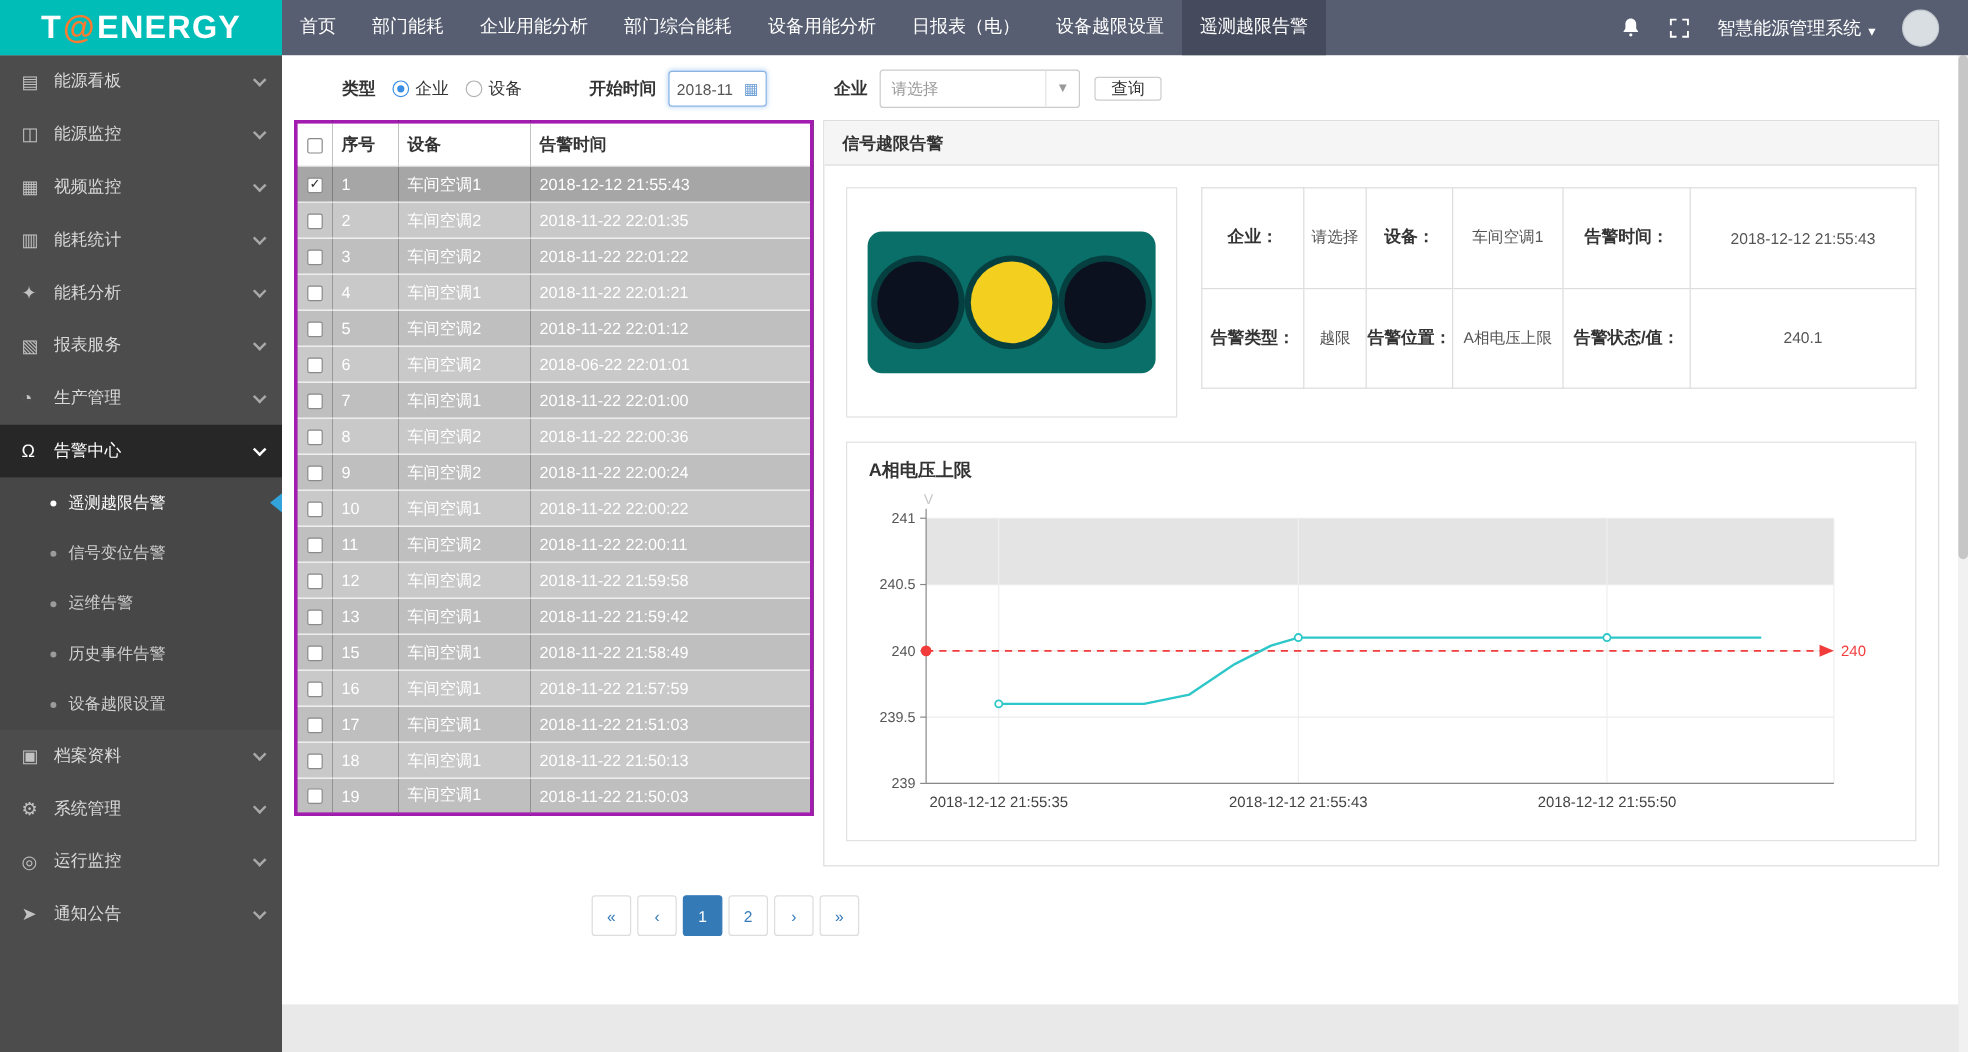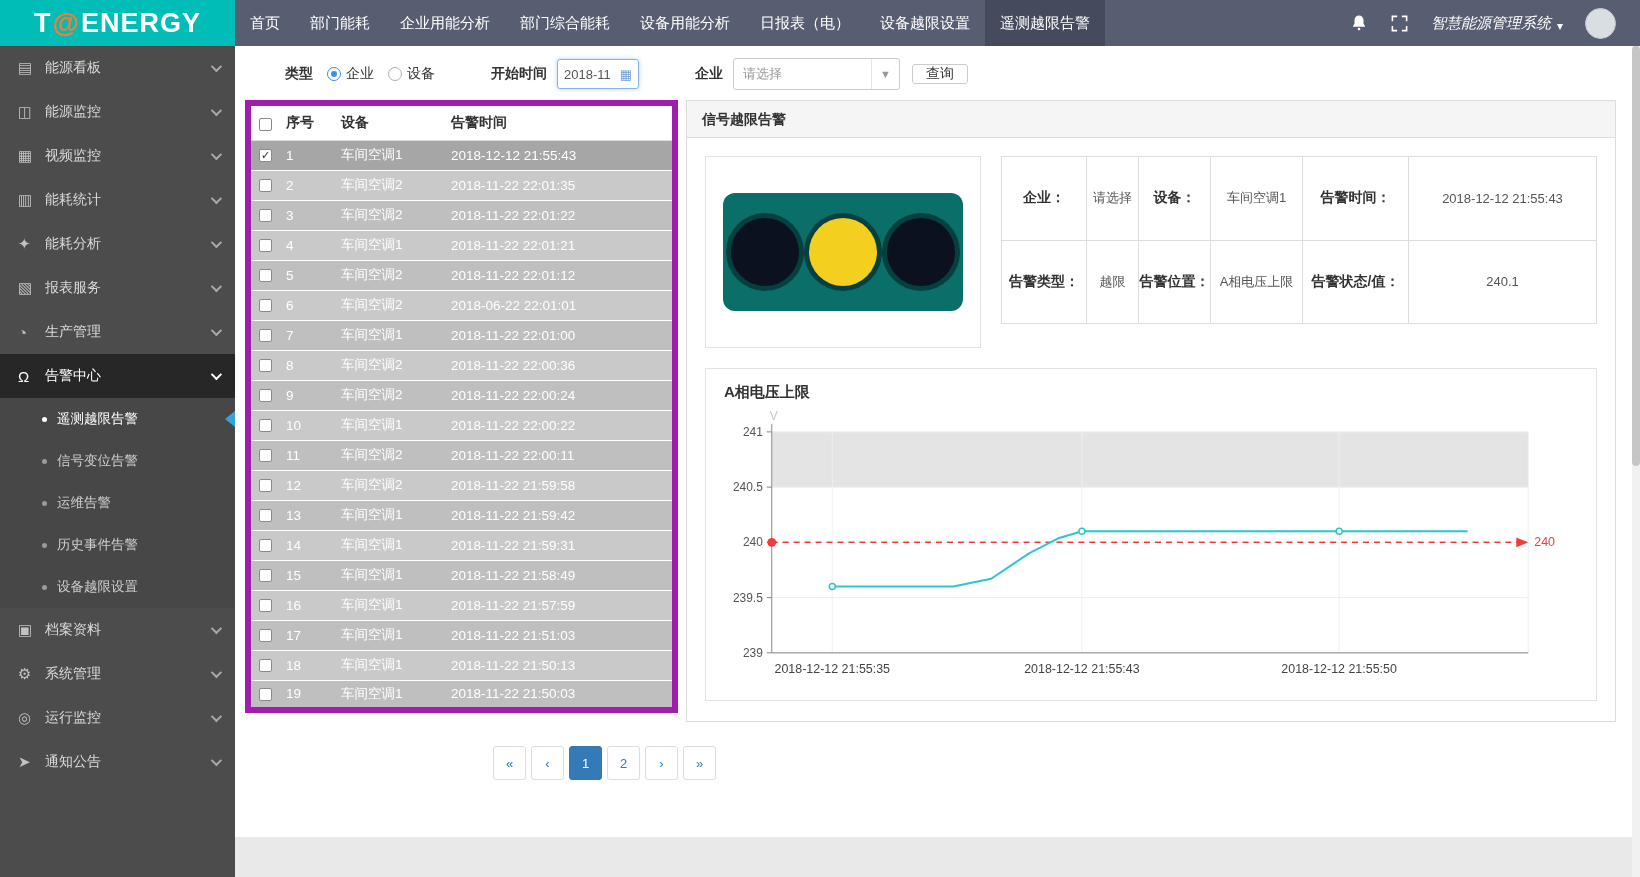--- a/index.html
+++ b/index.html
@@ -9,21 +9,21 @@
   
   .topbar { position:absolute; left:0; top:0; width:1640px; height:46px; background:#575e71; display:flex; z-index:6; }
   .logo { width:235px; height:46px; background:#00bdb8; color:#fff; font-size:27px; font-weight:bold;
     display:flex; align-items:center; justify-content:center; letter-spacing:1px; }
   .logo .at { color:#ff7a2f; padding:0 1px; }
   .topnav { display:flex; }
   .nav-item { padding:0 15px; line-height:46px; color:#fff; font-size:15px; white-space:nowrap; cursor:pointer; }
   .nav-item.active { background:#454b5d; }
   .topbar-right { margin-left:auto; display:flex; align-items:center; gap:22px; padding-right:24px; color:#fff; }
   .tb-icon { display:flex; align-items:center; cursor:pointer; }
-  .sys-name { font-size:15px; display:flex; align-items:flex-end; gap:6px; cursor:pointer;font-style:italic; }
+  .sys-name { font-size:15px; display:flex; align-items:flex-end; gap:6px; cursor:pointer; }
   .caret { font-size:12px; }
   .avatar { width:31px; height:31px; border-radius:50%; background:#d9dee3; border:1px solid #c3c9cf; }
 
   
   .sidebar { position:absolute; left:0; top:46px; bottom:0; width:235px; background:#4c4c4c; overflow:hidden; }
   .side-item { height:44px; display:flex; align-items:center; padding:0 16px 0 18px; color:#dadada; font-size:14px; cursor:pointer; }
   .side-item .glyph { width:27px; color:#c2c2c2; font-size:15px; }
   .side-item.active { background:#272727; color:#fff; }
   .side-item.active .glyph { color:#fff; }
   .chev { width:8px; height:8px; border-right:2px solid #a9a9a9; border-bottom:2px solid #a9a9a9;
@@ -52,21 +52,21 @@
     display:flex; align-items:center; padding:0 6px; margin-left:10px; box-shadow:0 0 4px rgba(80,150,220,.45); cursor:text;text-align:right; }
   .date-input .val { font-size:13px; color:#555; }
   .cal { margin-left:auto; color:#6d9fd6; font-size:13px; }
   .select { width:167px; height:32px; border:1px solid #ccc; border-radius:3px; background:#fff;
     display:flex; align-items:center; padding:0 0 0 9px; margin-left:10px; font-size:13px; color:#999; cursor:pointer; }
   .sel-caret { margin-left:auto; align-self:stretch; display:flex; align-items:center; padding:0 8px; border-left:1px solid #e4e4e4; color:#999; font-size:11px; }
   .query-btn { margin-left:12px; height:20px; padding:0 13px; border:1px solid #ccc; border-radius:3px; background:#fff; font-size:14px; color:#333; cursor:pointer; font-family:inherit; }
 
   
   .table-wrap { position:absolute; left:10px; top:54px; width:433px; }
-  .alarm-table { width:100%; border-collapse:collapse; border:6px solid #a21caf; background:#000000; table-layout:fixed; }
+  .alarm-table { width:100%; border-collapse:collapse; border:3px solid #a21caf; background:#000000; table-layout:fixed; }
   .alarm-table th { height:37px; font-size:14px; color:#333; text-align:left; padding-left:8px; border-bottom:1px solid #ddd; font-weight:bold; background:#fff; }
   .alarm-table td { height:30px; font-size:13.5px; color:#fff; padding-left:8px; }
   .alarm-table tbody tr { border-bottom:1px solid #fff; background:#bfbfbf; cursor:pointer; }
   .alarm-table tbody tr.alt { background:#c9c9c9; }
   .alarm-table tbody tr.selected { background:#a6a6a6; }
   .c-check { width:30px; }
   .c-no { width:55px; }
   .c-dev { width:110px; }
   .checkbox { display:inline-block; width:13px; height:13px; border:1px solid #8a8a8a; border-radius:2px; background:#fff;
     font-size:11px; line-height:11px; color:#2b2b2b; text-align:center; vertical-align:middle; cursor:pointer; }
@@ -329,26 +329,20 @@
             <td class="c-check"><span class="checkbox"></span></td>
             <td class="c-no">12</td>
             <td class="c-dev">车间空调2</td>
             <td>2018-11-22 21:59:58</td>
           </tr>
           <tr class="">
             <td class="c-check"><span class="checkbox"></span></td>
             <td class="c-no">13</td>
             <td class="c-dev">车间空调1</td>
             <td>2018-11-22 21:59:42</td>
-          </tr>
-          <tr class="alt">
-            <td class="c-check"><span class="checkbox"></span></td>
-            <td class="c-no">14</td>
-            <td class="c-dev">车间空调1</td>
-            <td>2018-11-22 21:59:31</td>
           </tr>
           <tr class="">
             <td class="c-check"><span class="checkbox"></span></td>
             <td class="c-no">15</td>
             <td class="c-dev">车间空调1</td>
             <td>2018-11-22 21:58:49</td>
           </tr>
           <tr class="alt">
             <td class="c-check"><span class="checkbox"></span></td>
             <td class="c-no">16</td>

